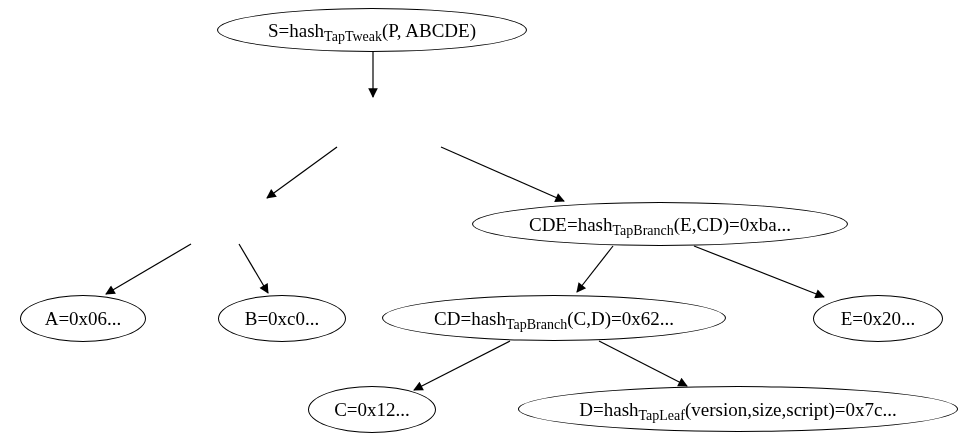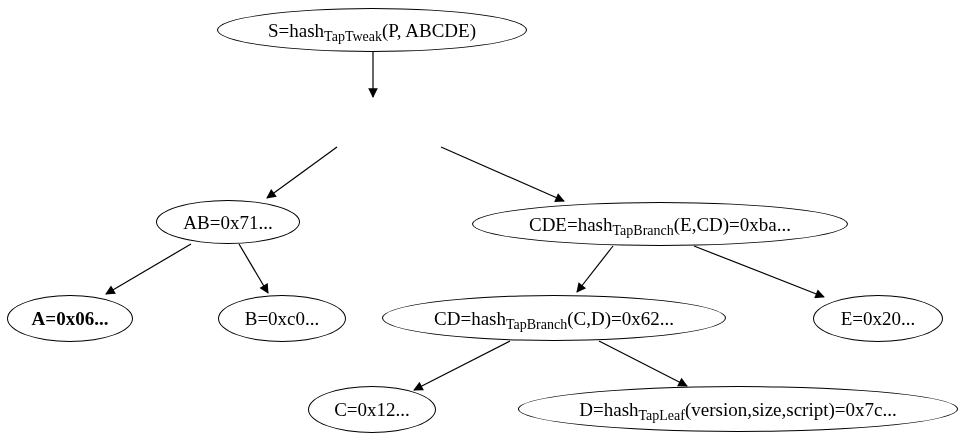--- a/index.html
+++ b/index.html
@@ -66,29 +66,26 @@
     <line x1="694" y1="246" x2="824" y2="297" marker-end="url(#arrow)"></line>
     <line x1="510" y1="341" x2="414" y2="390" marker-end="url(#arrow)"></line>
     <line x1="599" y1="341" x2="687" y2="386" marker-end="url(#arrow)"></line>
   </svg>
 
   <div class="node" style="left:217px; top:8px; width:310px; height:44px;">
     <span class="lbl"><span>S=hash</span><sub>TapTweak</sub><span>(P, ABCDE)</span></span>
   </div>
 
 
-  <div class="node" style="left:156px; top:200px; width:144px; height:44px;">
-    <span class="lbl"><span>AB=0x71...</span><sub></sub><span></span></span>
-  </div>
 
   <div class="node" style="left:472px; top:202px; width:376px; height:44px;">
     <span class="lbl"><span>CDE=hash</span><sub>TapBranch</sub><span>(E,CD)=0xba...</span></span>
   </div>
 
-  <div class="node" style="left:7px; top:295px; width:126px; height:47px;font-weight:bold;">
+  <div class="node" style="left:20px; top:295px; width:126px; height:47px;">
     <span class="lbl"><span>A=0x06...</span><sub></sub><span></span></span>
   </div>
 
   <div class="node" style="left:218px; top:295px; width:128px; height:47px;">
     <span class="lbl"><span>B=0xc0...</span><sub></sub><span></span></span>
   </div>
 
   <div class="node" style="left:382px; top:295px; width:344px; height:46px;">
     <span class="lbl"><span>CD=hash</span><sub>TapBranch</sub><span>(C,D)=0x62...</span></span>
   </div>

